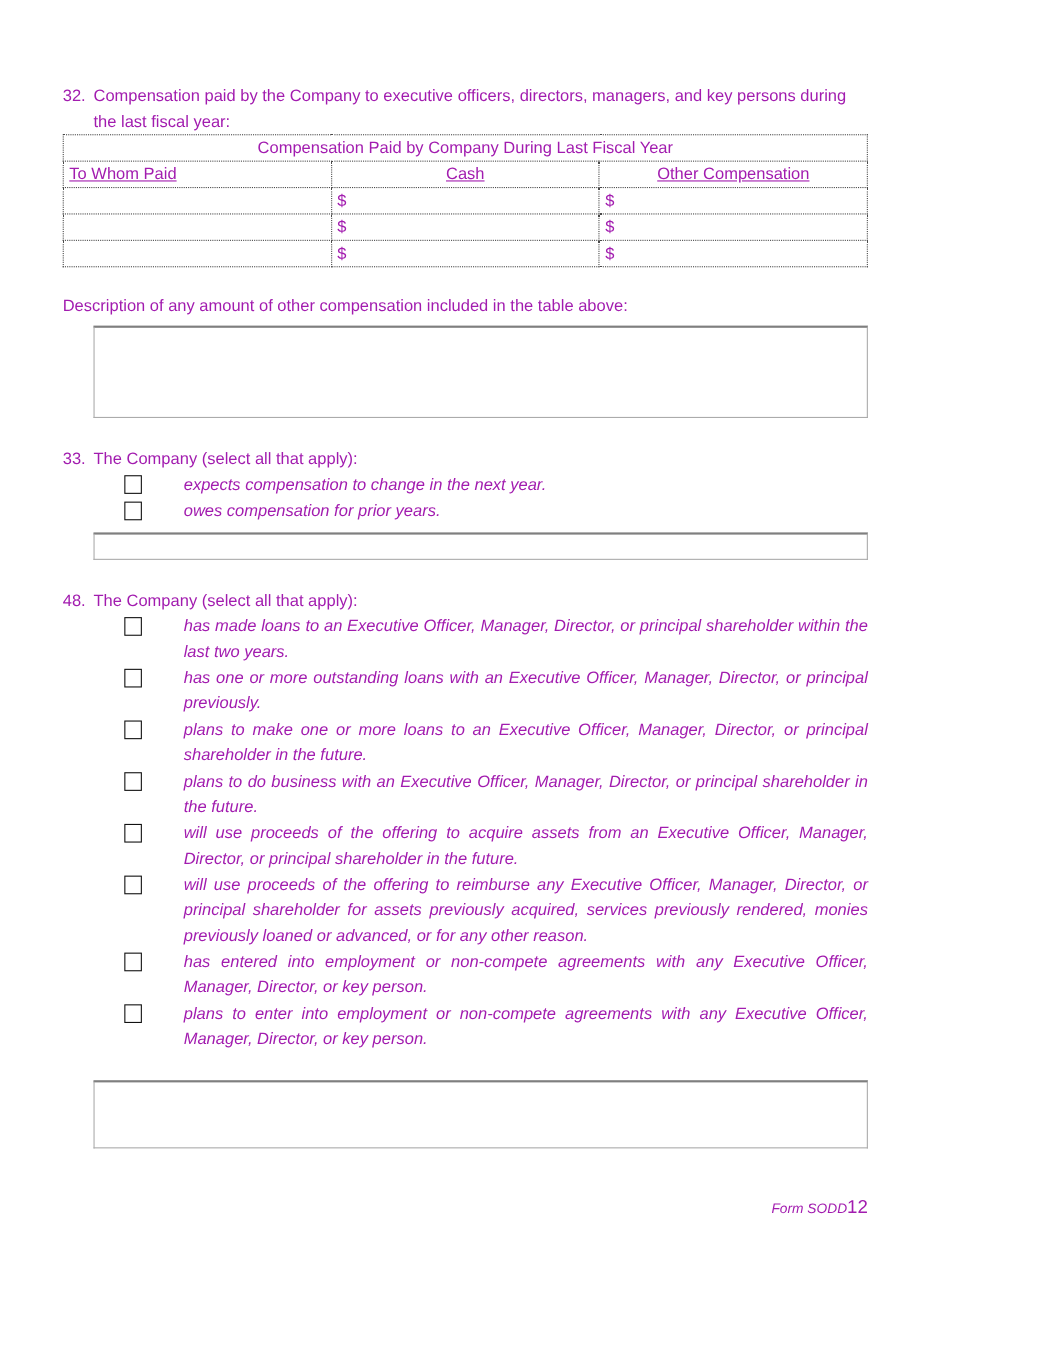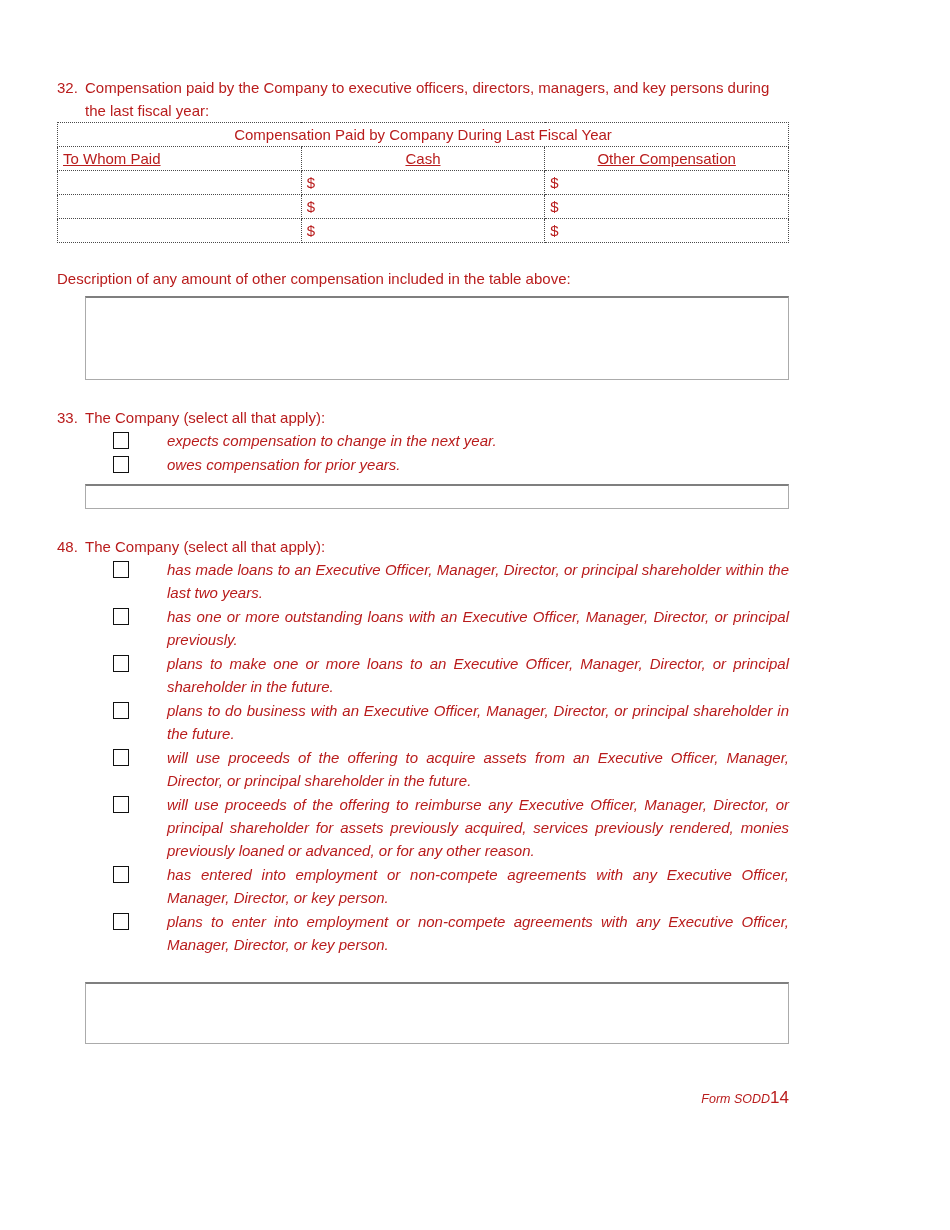--- a/index.html
+++ b/index.html
@@ -10,21 +10,21 @@
   .page {
     position: relative;
     width: 844px;
     height: 1230px;
     background: #ffffff;
     box-sizing: border-box;
     padding: 76px 55px 0 57px;
     font-family: "Liberation Sans", sans-serif;
     font-size: 15px;
     line-height: 23px;
-    color: #b91c1c;
+    color: #a21caf;
   }
   .q-row {
     display: flex;
     align-items: flex-start;
   }
   .q-num {
     width: 28px;
     flex-shrink: 0;
   }
   .q-text { flex: 1; }
@@ -196,16 +196,16 @@
   </div>
   <div class="opt">
     <span class="cb"></span>
     <span class="opt-label">plans to enter into employment or non-compete agreements with any Executive Officer, Manager, Director, or key person.</span>
   </div>
 
   <div class="textbox tb-bottom"></div>
 
   <div class="footer">
     <span class="footer-form">Form SODD</span>
-    <span class="footer-page">14</span>
+    <span class="footer-page">12</span>
   </div>
 
 </div>
 
 </body></html>

